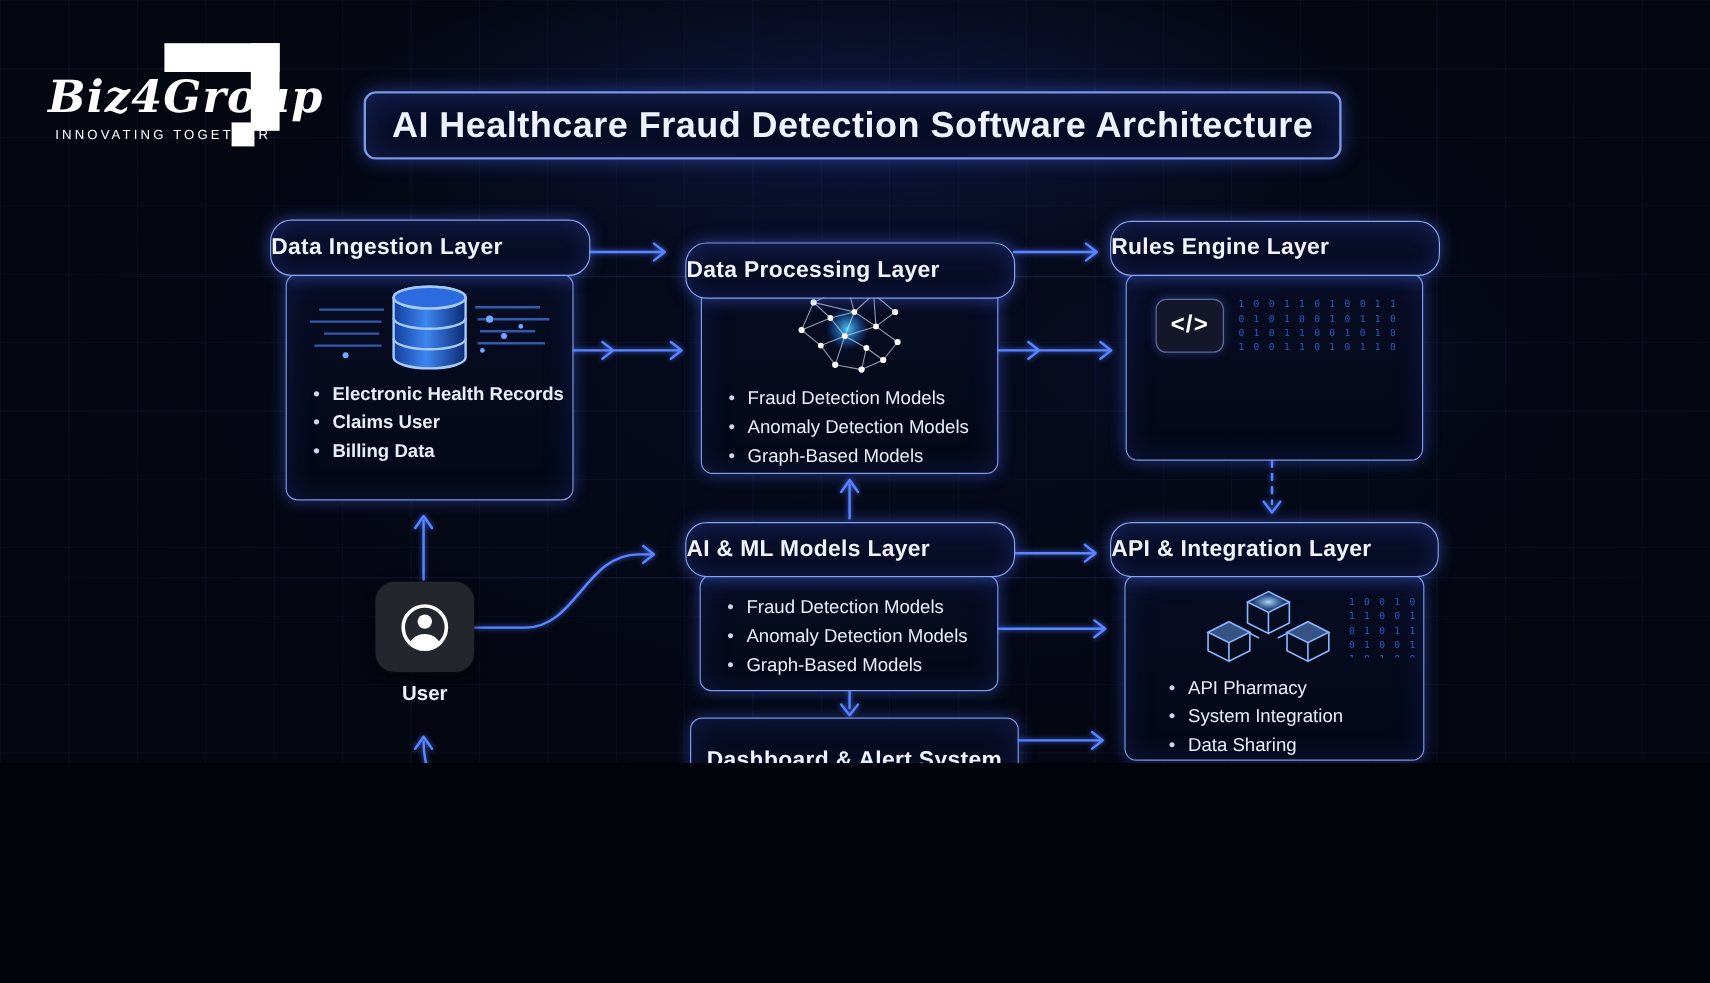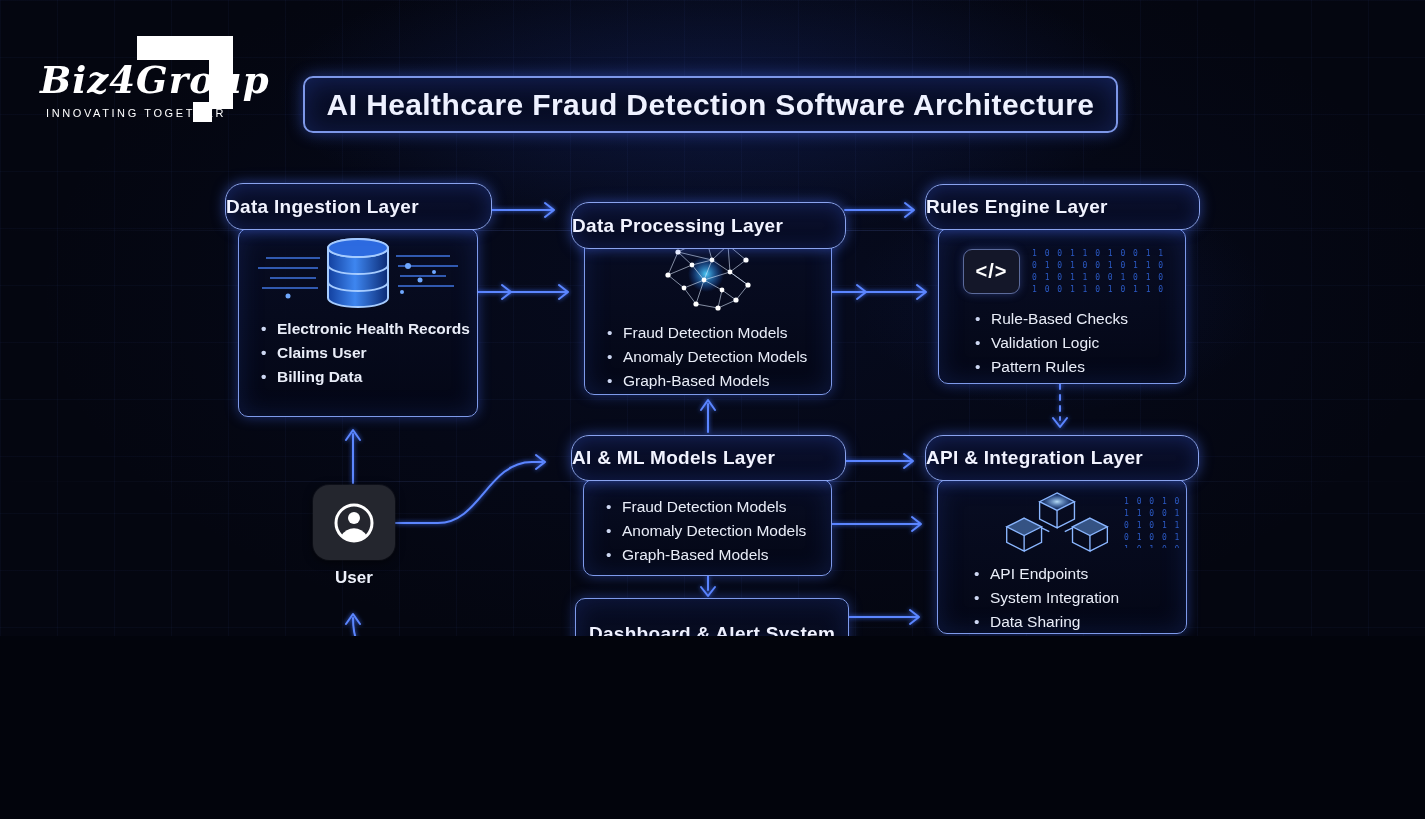--- a/index.html
+++ b/index.html
@@ -231,25 +231,20 @@
   <div class="chip" style="left:925px;top:184px;width:273px;height:44px;">
     <span>Rules Engine Layer</span>
   </div>
   <div class="panel" style="left:938px;top:228px;width:246px;height:154px;">
     <div style="display:flex;align-items:center;gap:12px;margin:18px 0 0 24px;height:48px;">
       <div class="code-chip">
           <span>&lt;/&gt;</span>
         </div>
       <div class="binary" style="width:132px;height:46px;">1 0 0 1 1 0 1 0 0 1 1 0 1 0 1 0 0 1 0 1 1 0 0 1 0 1 1 0 0 1 0 1 0 1 0 0 1 1 0 1 0 1 1 0 0 1 0 1 1 0 1 0 0 1 0 1</div>
     </div>
-    <ul class="items" style="margin-top:12px;margin-left:30px;">
-      <li><span>Rule-Based Checks</span></li>
-      <li><span>Validation Logic</span></li>
-      <li><span>Pattern Rules</span></li>
-    </ul>
   </div>
 
   <div class="chip" style="left:571px;top:435px;width:273px;height:44px;">
     <span>AI &amp; ML Models Layer</span>
   </div>
   <div class="panel" style="left:583px;top:479px;width:247px;height:95px;">
     <ul class="items" style="margin-top:15px;margin-left:16px;">
       <li><span>Fraud Detection Models</span></li>
       <li><span>Anomaly Detection Models</span></li>
       <li><span>Graph-Based Models</span></li>
@@ -274,21 +269,21 @@
           <path d="M27 30 L45 39 L27 48 L9 39 Z" fill="rgba(110,170,255,.45)"></path>
           <path d="M9 39 V55 L27 64 V48 M45 39 V55 L27 64"></path>
           <path d="M95 30 L113 39 L95 48 L77 39 Z" fill="rgba(110,170,255,.45)"></path>
           <path d="M77 39 V55 L95 64 V48 M113 39 V55 L95 64"></path>
           <path d="M45 40 L53 44 M77 40 L69 44"></path>
         </g>
       </svg>
       <div class="binary" style="width:64px;height:52px;">1 0 0 1 0 1 1 0 0 1 0 1 0 1 1 0 1 0 0 1 1 0 1 0 0 1 1 0</div>
     </div>
     <ul class="items" style="margin-top:6px;margin-left:30px;">
-      <li><span>API Endpoints</span></li>
+      <li><span>API Pharmacy</span></li>
       <li><span>System Integration</span></li>
       <li><span>Data Sharing</span></li>
     </ul>
   </div>
 
   <div class="panel" style="left:575px;top:598px;width:272px;height:149px;">
     <div class="panel-title" style="margin-top:24px;">Dashboard &amp; Alert System</div>
     <div class="dash-mock">
       <div class="dm-left">
         <div class="dm-lines">

